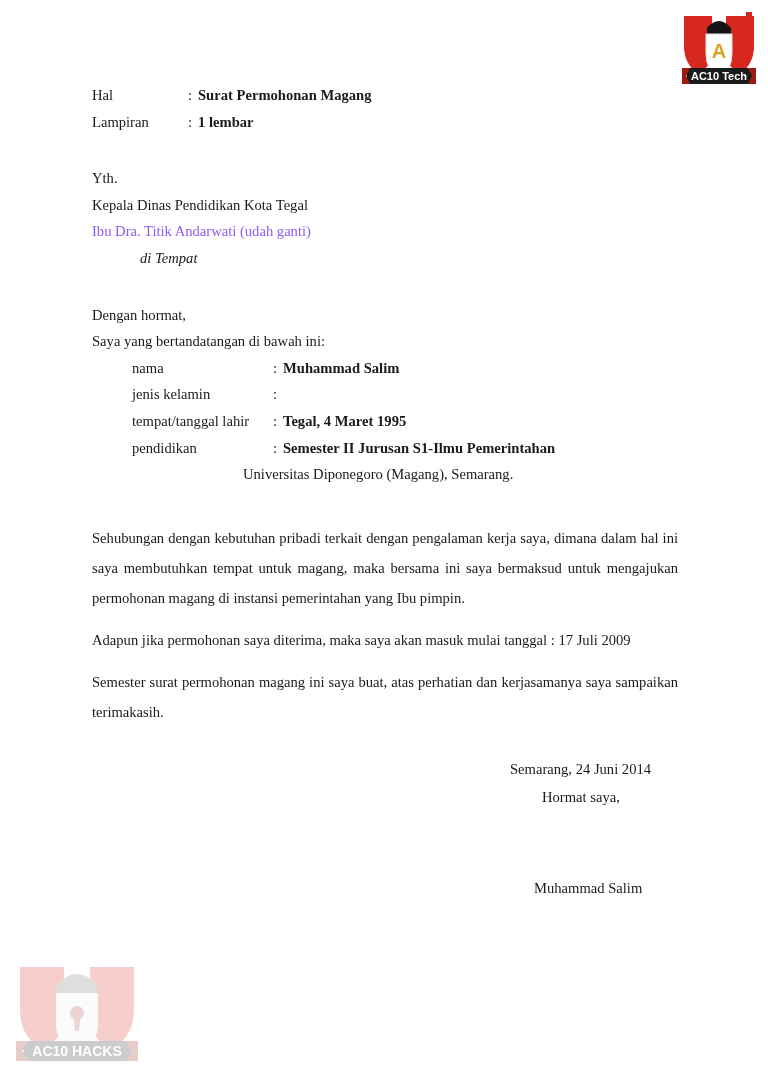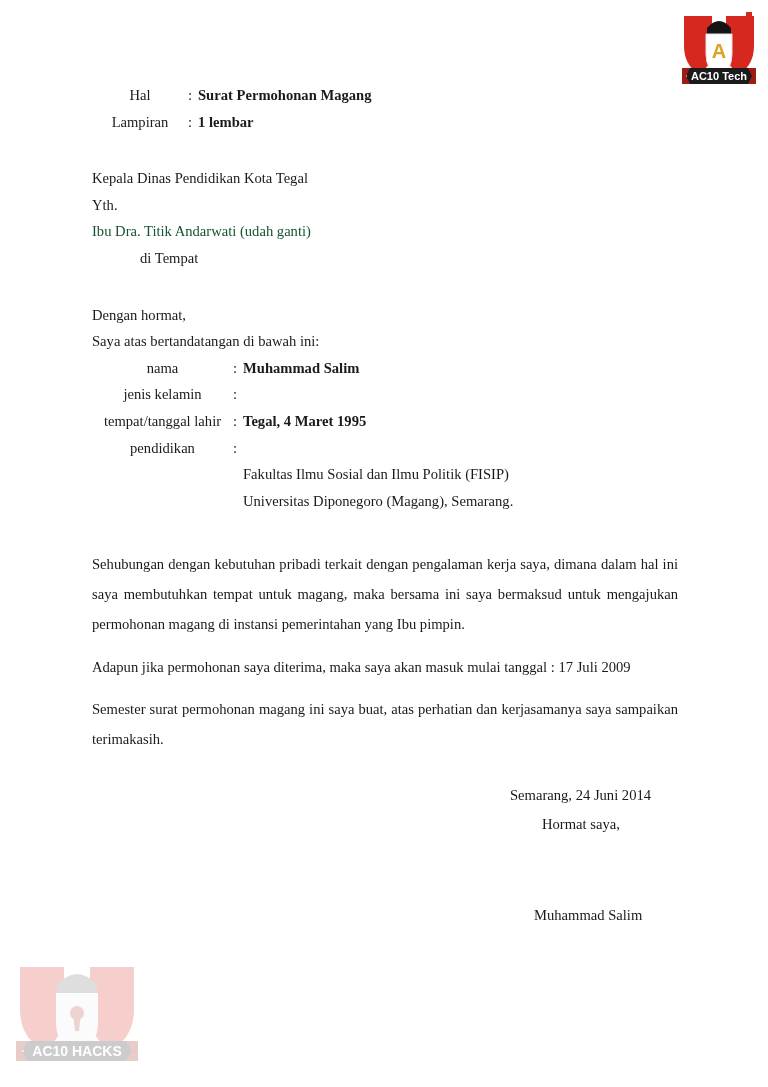--- a/index.html
+++ b/index.html
@@ -47,36 +47,35 @@
     font-size: 14.6px;
     line-height: 1.0;
   }
 
   .kv-row {
     display: flex;
     margin-bottom: 12px;
   }
   .kv-label {
     flex: 0 0 auto;
-    text-align: center;
   }
   .kv-label.w-head { width: 96px; }
-  .kv-label.w-bio  { width: 141px; }
+  .kv-label.w-bio  { width: 141px; margin-left: 40px; }
   .kv-colon { flex: 0 0 10px; }
   .kv-value { flex: 1 1 auto; font-weight: bold; }
 
   .line { margin-bottom: 12px; }
 
   .gap-lg { height: 30px; }
   .gap-md { height: 20px; }
 
-  .indent-tempat { padding-left: 48px; }
+  .indent-tempat { padding-left: 48px; font-style: italic; }
   .cont-indent { padding-left: 151px; margin-bottom: 12px; }
 
-  .red { color: #14532d; }
+  .red { color: #8b5cf6; }
 
   .para {
     text-align: justify;
     line-height: 2.05;
     margin: 0;
   }
   .para.single { line-height: 1.0; }
 
   .closing {
     margin-top: 34px;
@@ -123,29 +122,29 @@
     </div>
 
     <div class="kv-row">
       <span class="kv-label w-head">Lampiran</span>
       <span class="kv-colon">:</span>
       <span class="kv-value">1 lembar</span>
     </div>
 
     <div class="gap-lg"></div>
 
+    <div class="line">Yth.</div>
     <div class="line">Kepala Dinas Pendidikan Kota Tegal</div>
-    <div class="line">Yth.</div>
     <div class="line red">Ibu Dra. Titik Andarwati (udah ganti)</div>
     <div class="line indent-tempat">di Tempat</div>
 
     <div class="gap-lg"></div>
 
     <div class="line">Dengan hormat,</div>
-    <div class="line">Saya atas bertandatangan di bawah ini:</div>
+    <div class="line">Saya yang bertandatangan di bawah ini:</div>
 
     <div class="kv-row">
       <span class="kv-label w-bio">nama</span>
       <span class="kv-colon">:</span>
       <span class="kv-value">Muhammad Salim</span>
     </div>
 
     <div class="kv-row">
       <span class="kv-label w-bio">jenis kelamin</span>
       <span class="kv-colon">:</span>
@@ -153,23 +152,23 @@
 
     <div class="kv-row">
       <span class="kv-label w-bio">tempat/tanggal lahir</span>
       <span class="kv-colon">:</span>
       <span class="kv-value">Tegal, 4 Maret 1995</span>
     </div>
 
     <div class="kv-row">
       <span class="kv-label w-bio">pendidikan</span>
       <span class="kv-colon">:</span>
-    </div>
-
-    <div class="cont-indent">Fakultas Ilmu Sosial dan Ilmu Politik (FISIP)</div>
+      <span class="kv-value">Semester II Jurusan S1-Ilmu Pemerintahan</span>
+    </div>
+
     <div class="cont-indent">Universitas Diponegoro (Magang), Semarang.</div>
 
     <div class="gap-lg"></div>
 
     <p class="para">Sehubungan dengan kebutuhan pribadi terkait dengan pengalaman kerja saya, dimana dalam hal ini saya membutuhkan tempat untuk magang, maka bersama ini saya bermaksud untuk mengajukan permohonan magang di instansi pemerintahan yang Ibu pimpin.</p>
 
     <div class="gap-md"></div>
 
     <p class="para single">Adapun jika permohonan saya diterima, maka saya akan masuk mulai tanggal : 17 Juli 2009</p>
 

